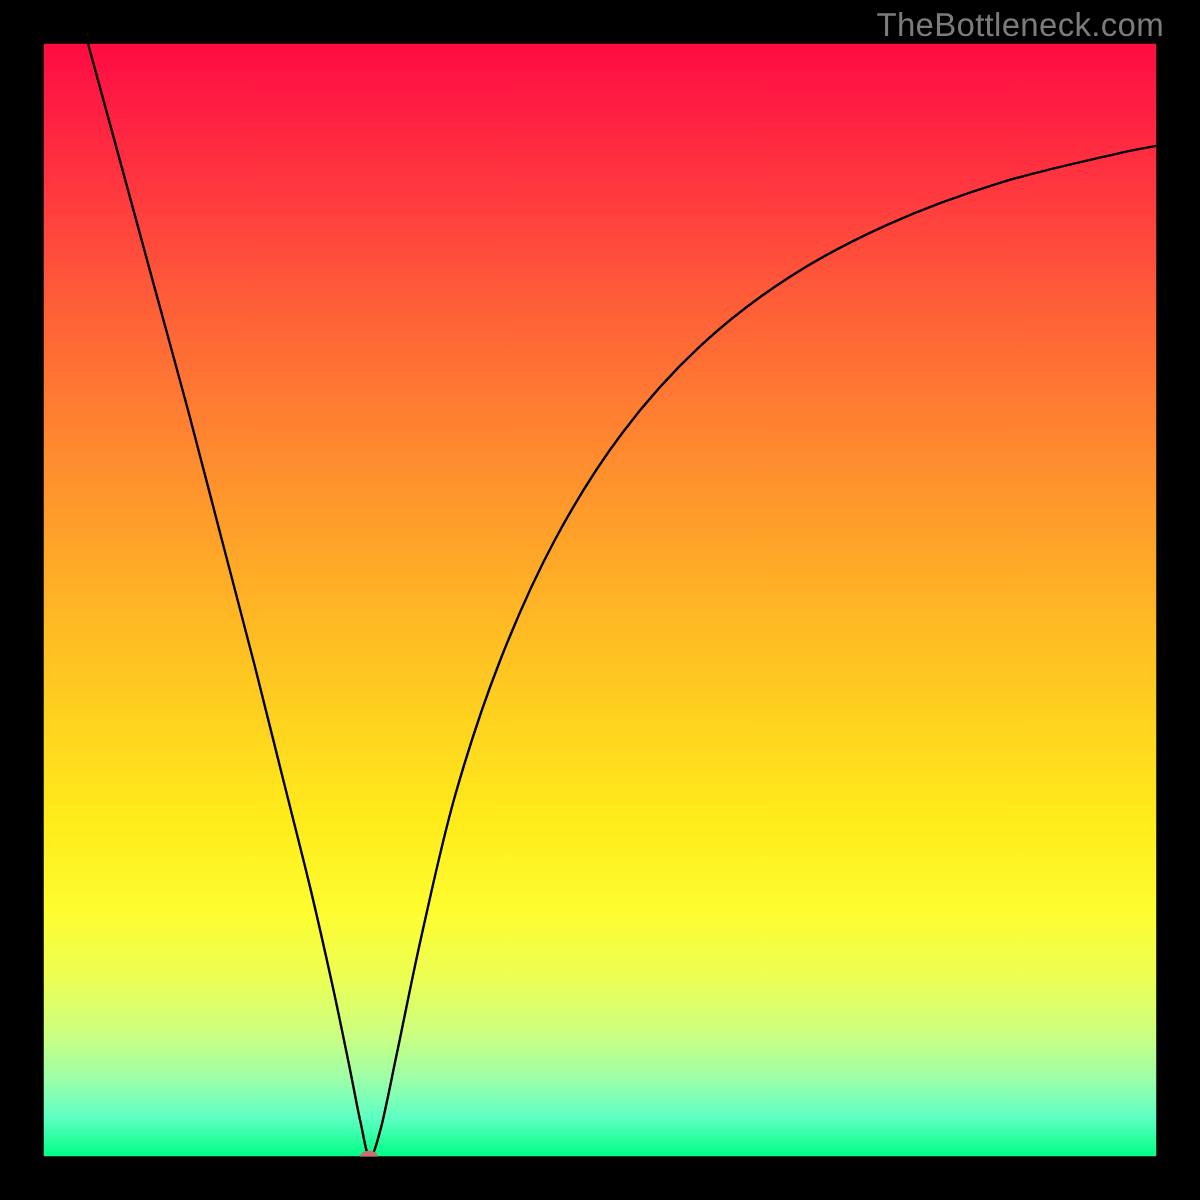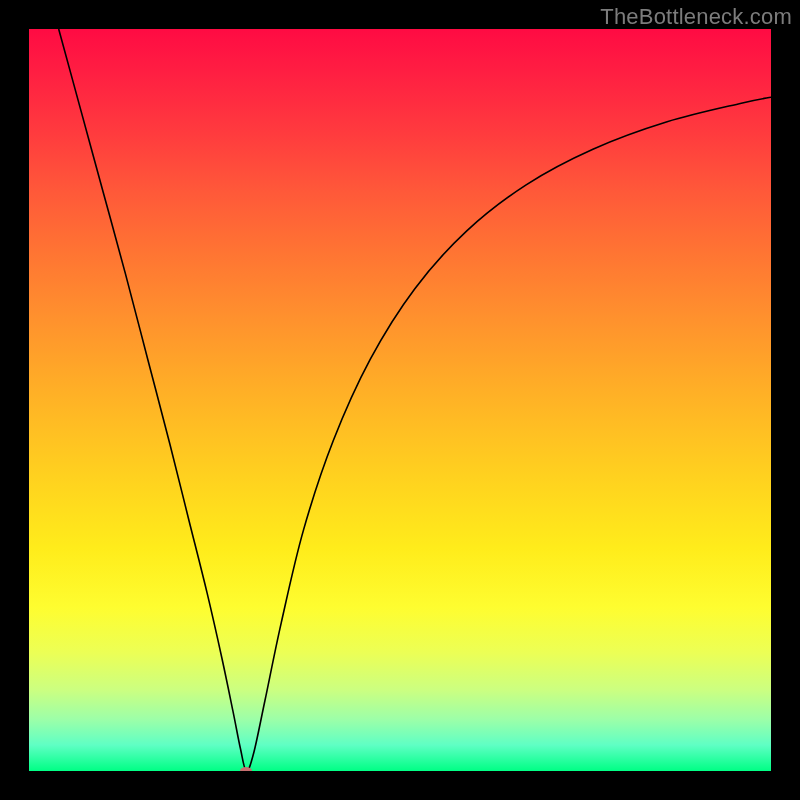--- a/index.html
+++ b/index.html
@@ -61,21 +61,21 @@
   .min-dot {
     position: absolute;
     width: 12px;
     height: 8px;
     border-radius: 50%;
     background: #c86f70;
   }
   .watermark {
     position: absolute;
     top: 4px;
-    right: 8px;
+    right: 24px;
     color: #7c7c7c;
     font-size: 22px;
     font-weight: 400;
     letter-spacing: 0.2px;
   }
 </style>
 </head>
 <body>
 
 <div class="stage">

